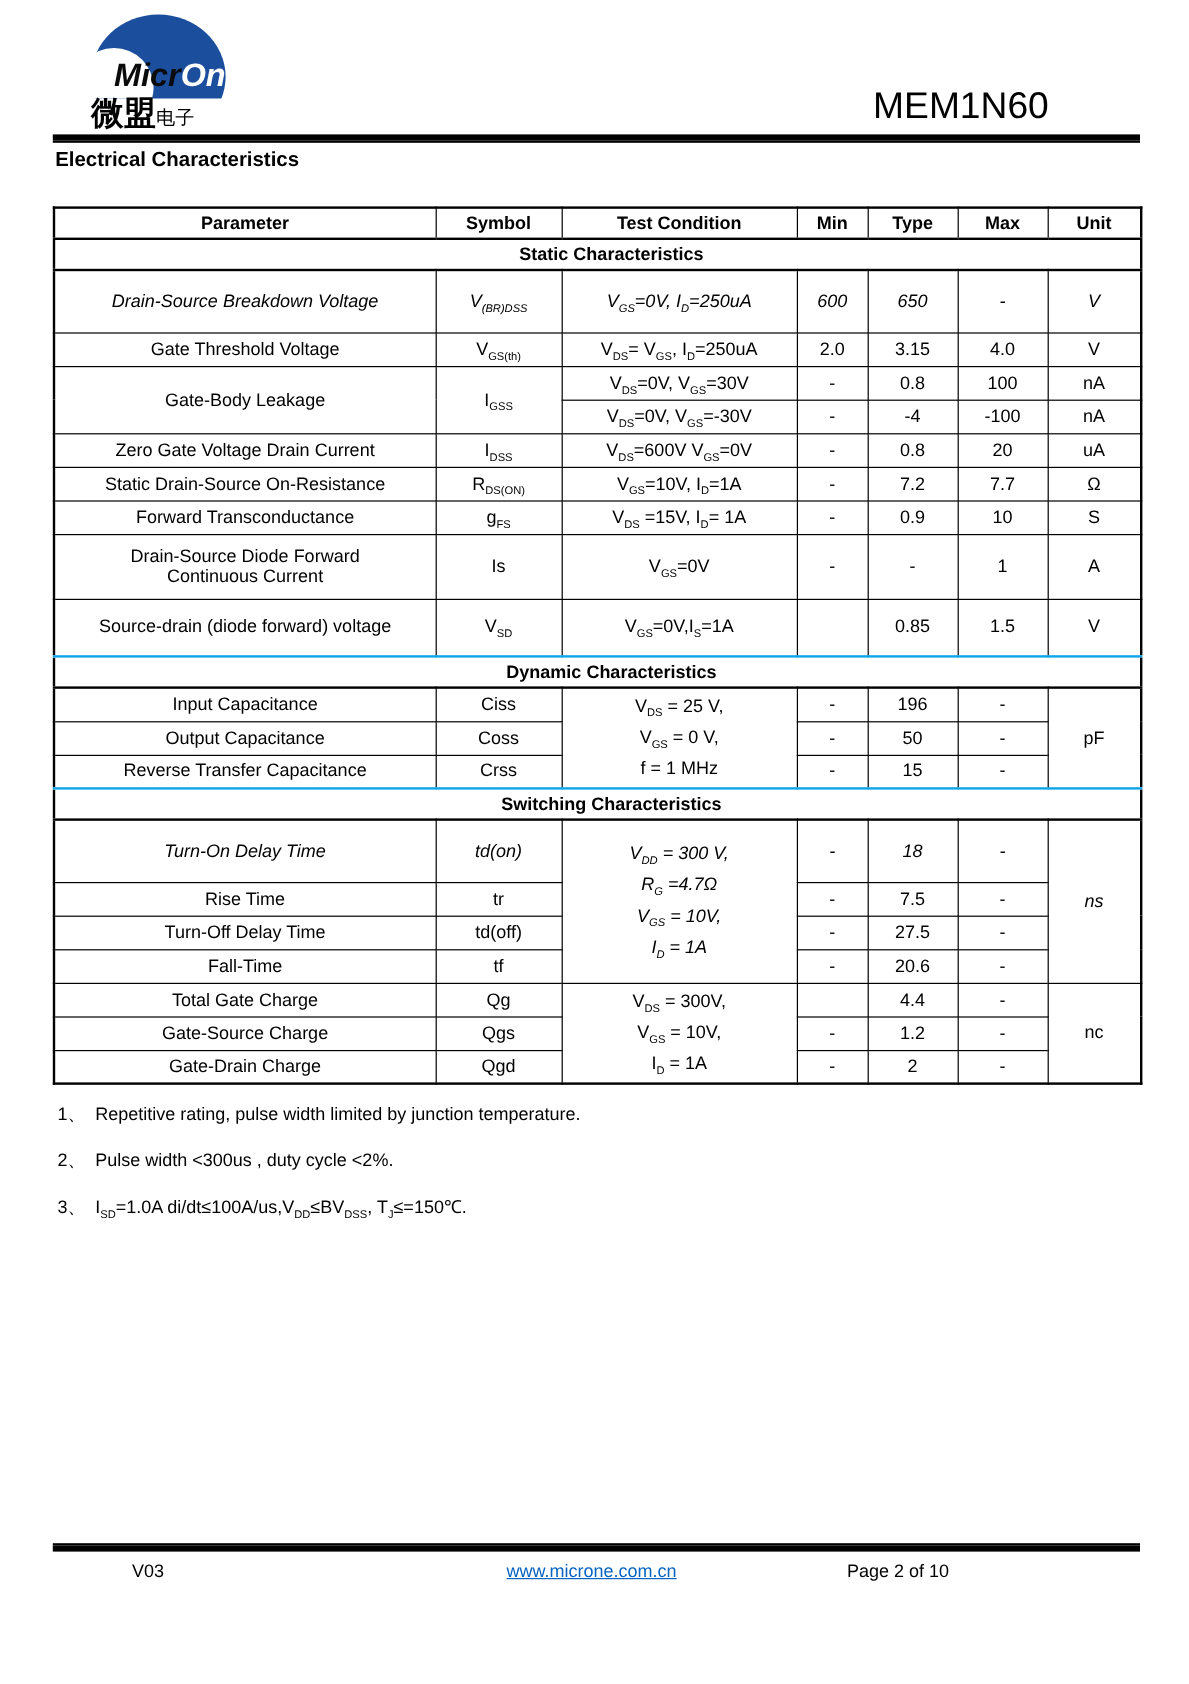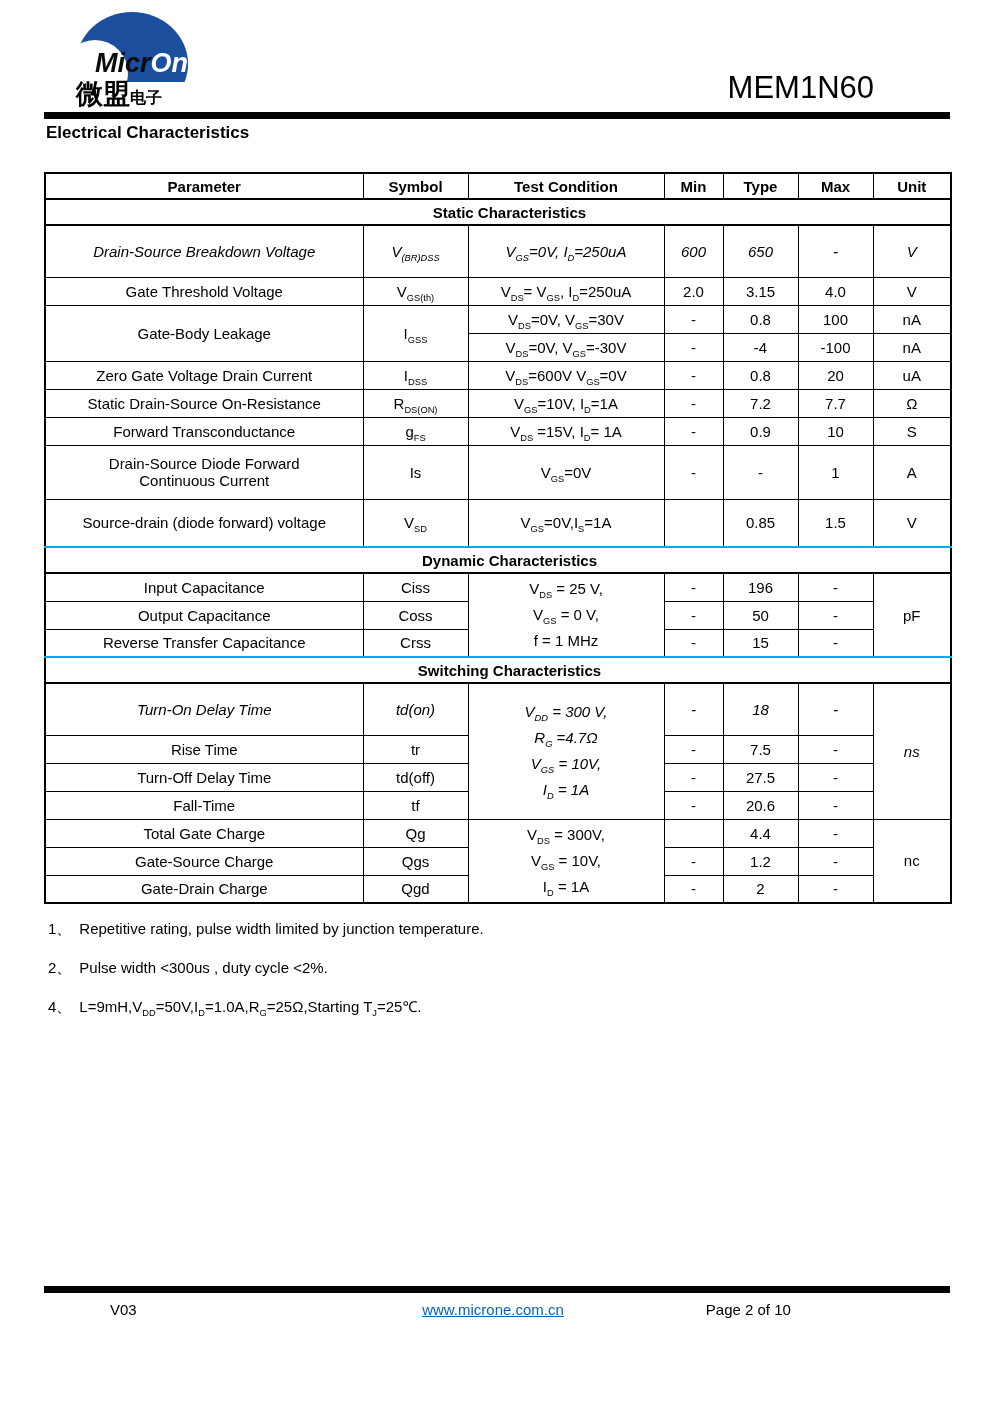--- a/index.html
+++ b/index.html
@@ -16,21 +16,21 @@
   .masthead { position:relative; height:104px; }
   .logo { position:absolute; left:16px; top:0; width:200px; height:104px; }
   .logo-mark { position:absolute; left:14px; top:2px; width:120px; height:72px; overflow:hidden; }
   .circle-blue { position:absolute; left:2px; top:2px; width:112px; height:104px; border-radius:50%; background:var(--brand); }
   .circle-white { position:absolute; left:-12px; top:30px; width:66px; height:66px; border-radius:50%; background:#fff; }
   .logo-text { position:absolute; left:14px; top:40px; z-index:3; font-style:italic; font-weight:bold; font-size:27px; letter-spacing:0px; line-height:30px; white-space:nowrap;margin-left:21px; }
   .logo-text .t-micr { color:#0b0b0b; }
   .logo-text .t-one  { color:#ffffff; }
   .logo-cn { position:absolute; left:16px; top:68px; z-index:3; white-space:nowrap; }
   .logo-cn .cn-main { font-size:27px; font-weight:bold; color:#000; }
-  .logo-cn .cn-sub  { font-size:16px; font-weight:bold; color:#000; }
+  .logo-cn .cn-sub  { font-size:16px; font-weight:normal; color:#000; }
   .part-number { position:absolute; right:76px; bottom:6px; font-size:31px; color:#000; }
 
   .rule-top { height:3px; border-top:5px solid #000; border-bottom:2px solid #000; }
   .doc-heading { font-size:17px; font-weight:bold; margin:4px 0 0 2px; }
 
   
   table.spec { border-collapse:collapse; table-layout:fixed; width:906px; margin-top:29px; font-size:15px; }
   table.spec { border:2px solid #000; }
   table.spec th, table.spec td { border:1px solid #000; padding:1px 5px; text-align:center; vertical-align:middle; overflow:hidden; }
   table.spec th { font-weight:bold; border-bottom:2px solid #000; }
@@ -259,21 +259,21 @@
         <td>-</td>
         <td>2</td>
         <td>-</td>
       </tr>
     </tbody>
       </table>
 
     <div class="notes">
       <div class="note"><span class="num">1、</span><span>Repetitive rating, pulse width limited by junction temperature.</span></div>
       <div class="note"><span class="num">2、</span><span>Pulse width &lt;300us , duty cycle &lt;2%.</span></div>
-      <div class="note"><span class="num">4、</span><span>L=9mH,V<sub>DD</sub>=50V,I<sub>D</sub>=1.0A,R<sub>G</sub>=25Ω,Starting T<sub>J</sub>=25℃.</span></div>
+      <div class="note"><span class="num">3、</span><span>I<sub>SD</sub>=1.0A di/dt≤100A/us,V<sub>DD</sub>≤BV<sub>DSS</sub>, T<sub>J</sub>≤=150℃.</span></div>
     </div>
 
   </div>
 
   <div class="footer">
     <div class="rule-bottom"></div>
     <div class="footer-row">
       <div class="footer-left">V03</div>
       <div class="footer-center"><a href="#" class="site-link">www.microne.com.cn</a></div>
       <div class="footer-right">Page 2 of 10</div>

